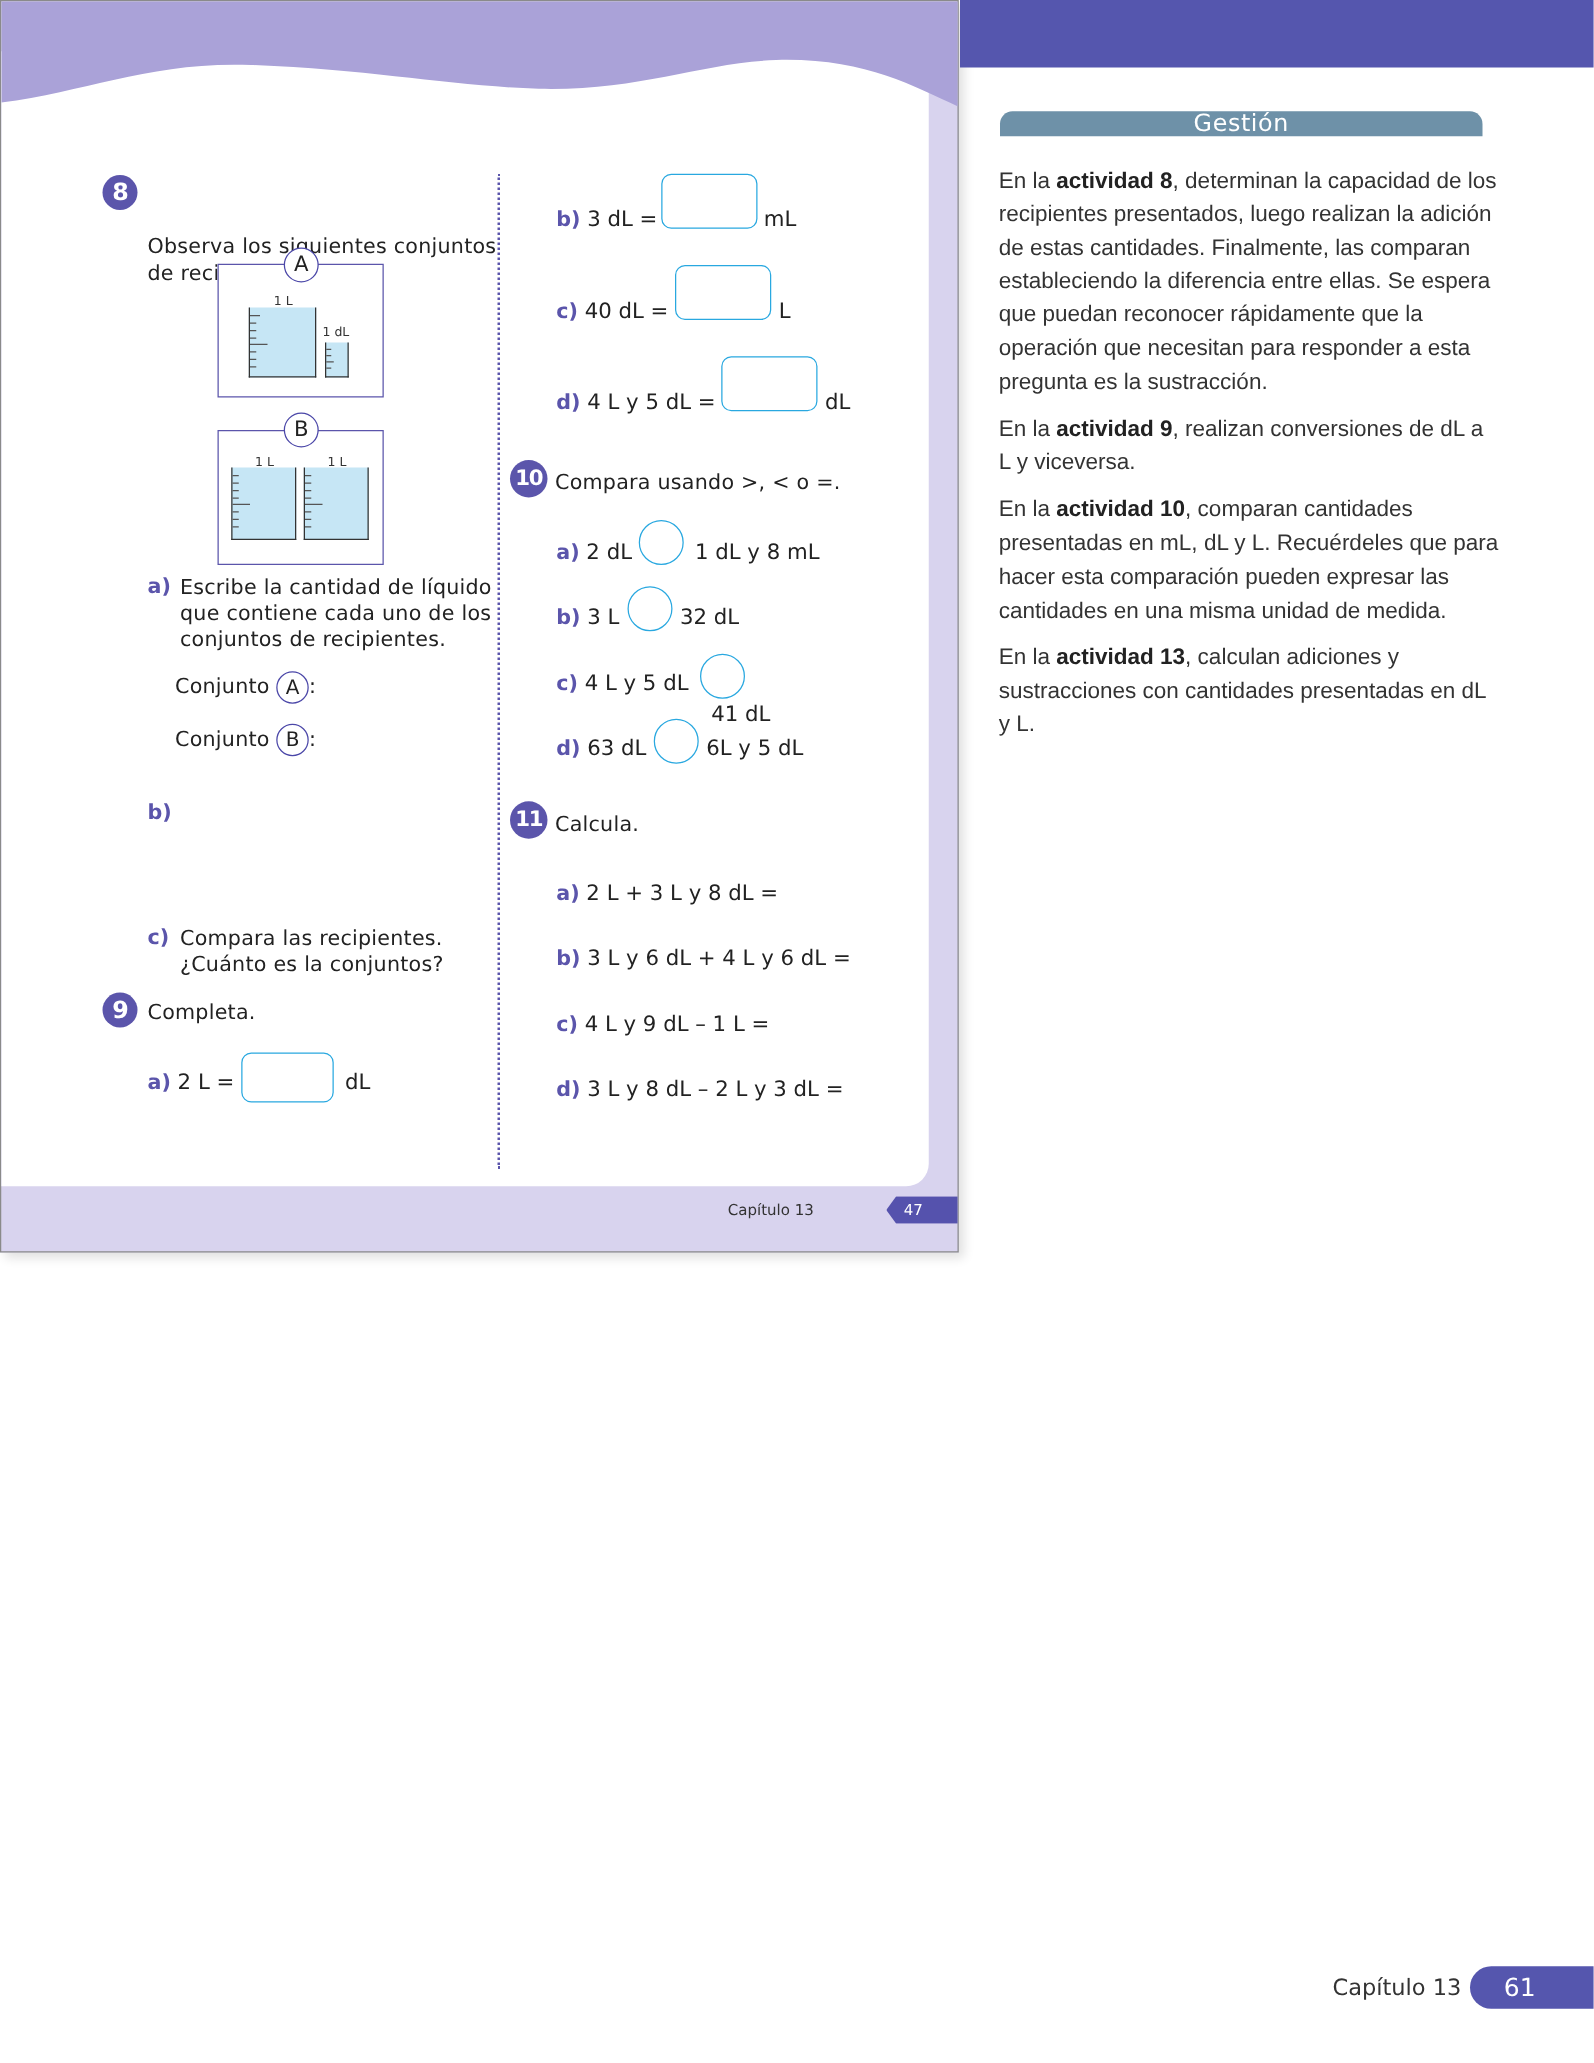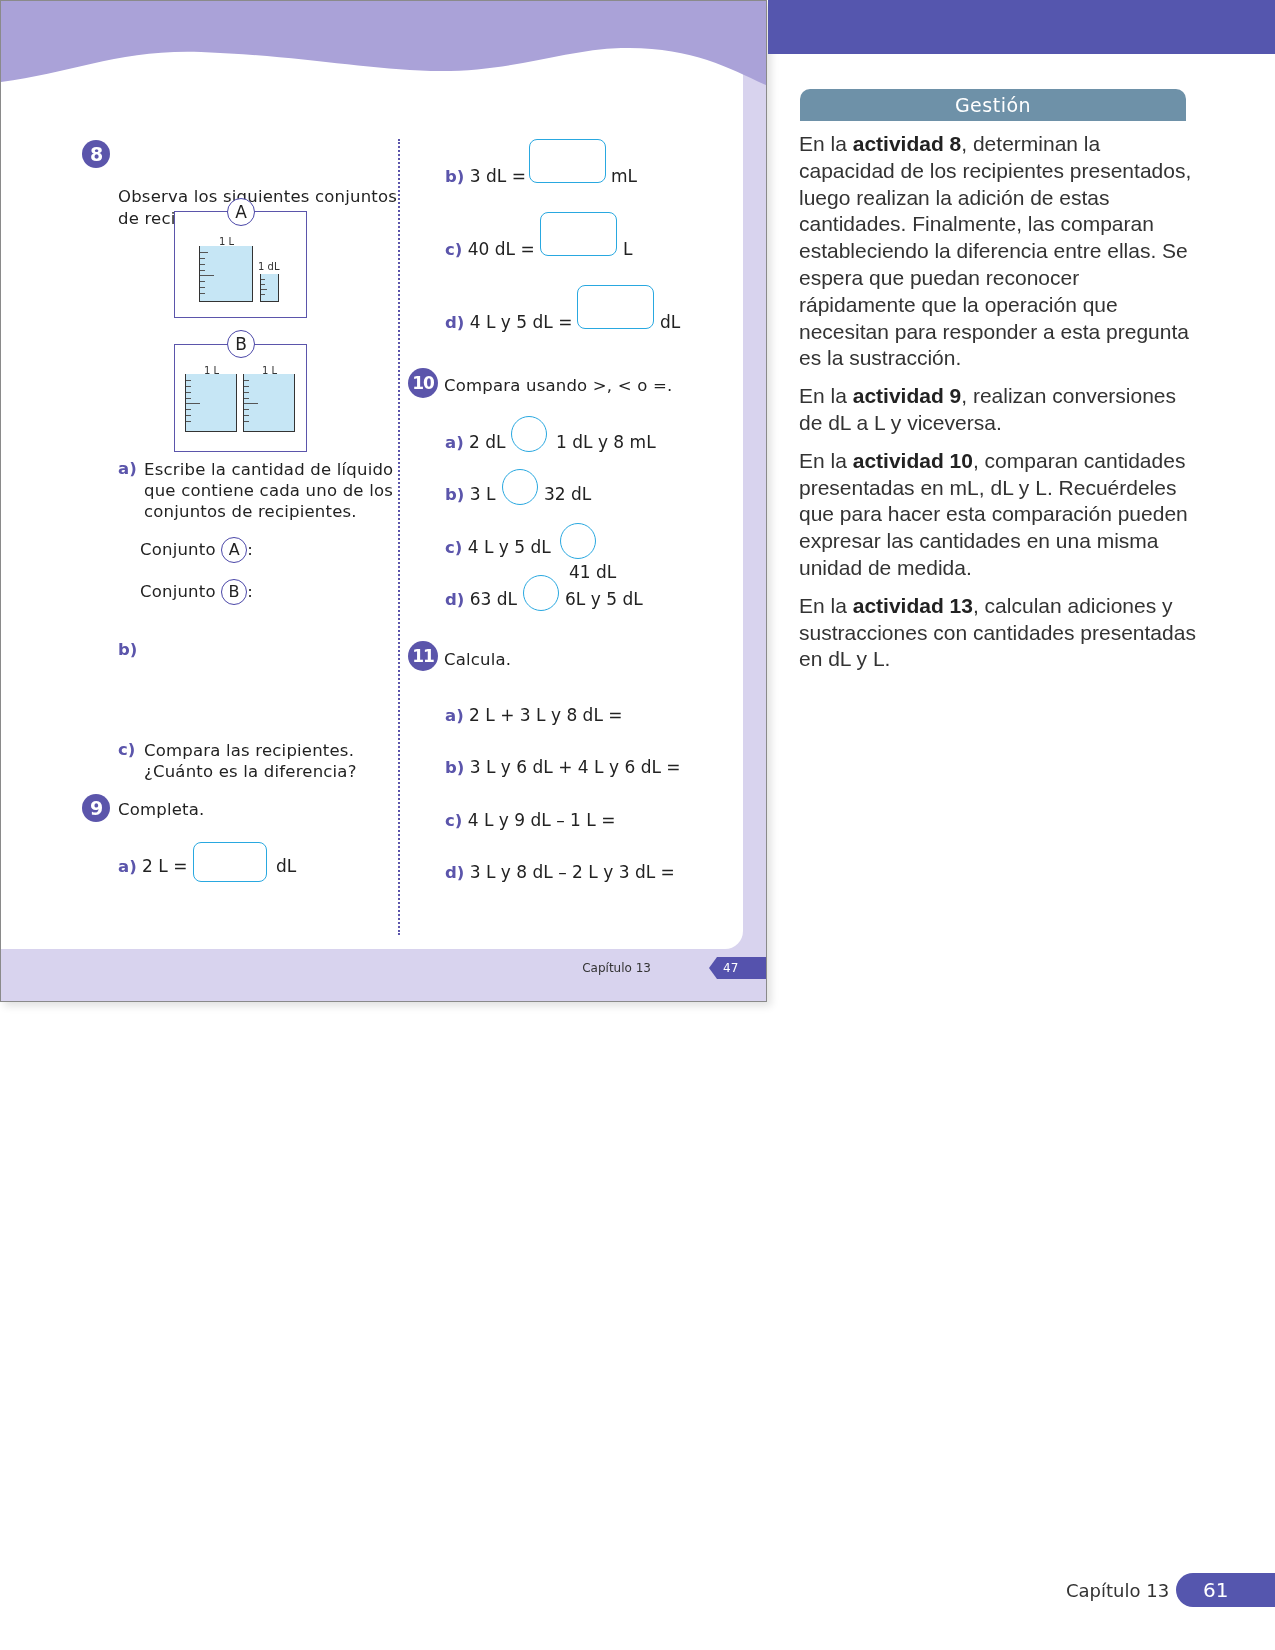--- a/index.html
+++ b/index.html
@@ -31,23 +31,23 @@
   .tick { position:absolute; left:0; height:1px; background:#555; }
   .blabel { position:absolute; font-size:10px; color:#333; white-space:nowrap; }
 
   #footer-left-text { right:115px; top:960px; font-size:12px; color:#333; }
   #page-tab-left { left:708px; top:956px; width:59px; height:22px; background:#5552ad; color:#fff; font-size:12px;
                    display:flex; align-items:center; padding-left:14px; box-sizing:border-box;
                    clip-path:polygon(8px 0,100% 0,100% 100%,8px 100%,0 50%); }
 
   
   #right-topbar { left:768px; top:0; width:507px; height:54px; background:#5556ae; }
-  #gestion-header { left:800px; top:89px; width:386px; height:32px; background:#6e91a8; border-radius:10px 10px 0 0;
+  #gestion-header { left:800px; top:89px; width:386px; height:20px; background:#6e91a8; border-radius:10px 10px 0 0;
                     color:#fff; font-size:19px; display:flex; align-items:center; justify-content:center; letter-spacing:0.5px; }
-  #gestion-body { left:799px; top:131px; width:400px; font-family:"Liberation Sans", sans-serif; font-size:21px;
+  #gestion-body { left:799px; top:131px; width:400px; font-family:"Liberation Sans", sans-serif; font-size:18px;
                   line-height:26.8px; color:#333; }
   #gestion-body p { margin:0 0 11px 0; }
   #gestion-body b { color:#222; }
   #footer-right-text { left:1066px; top:1580px; font-size:18px; color:#333; }
   #page-tab-right { left:1176px; top:1573px; width:99px; height:34px; background:#5556ae; border-radius:17px 0 0 17px;
                     color:#fff; font-size:20px; display:flex; align-items:center; padding-left:27px; box-sizing:border-box; }
 </style>
 </head>
 <body>
 
@@ -132,21 +132,21 @@
   <div class="abs q-text" style="left:139px;top:578px;">
     <span>Conjunto</span>
     <span class="set-circle">B</span><span>:</span>
   </div>
 
   <div class="abs letter" style="left:117px;top:639px;">b)</div>
 
   <div class="abs letter" style="left:117px;top:739px;">c)</div>
   <div class="abs q-text" style="left:143px;top:739px;line-height:21px;">
     <div>Compara las recipientes.</div>
-    <div>¿Cuánto es la diferencia?</div>
+    <div>¿Cuánto es la conjuntos?</div>
   </div>
 
   <div class="abs" style="left:81px;top:793px;">
     <span class="q-badge">9</span>
   </div>
   <div class="abs q-text" style="left:117px;top:798px;">Completa.</div>
 
   <div class="abs item" style="left:117px;top:855px;">
     <span class="letter">a)</span>
     <span>2 L =</span>

